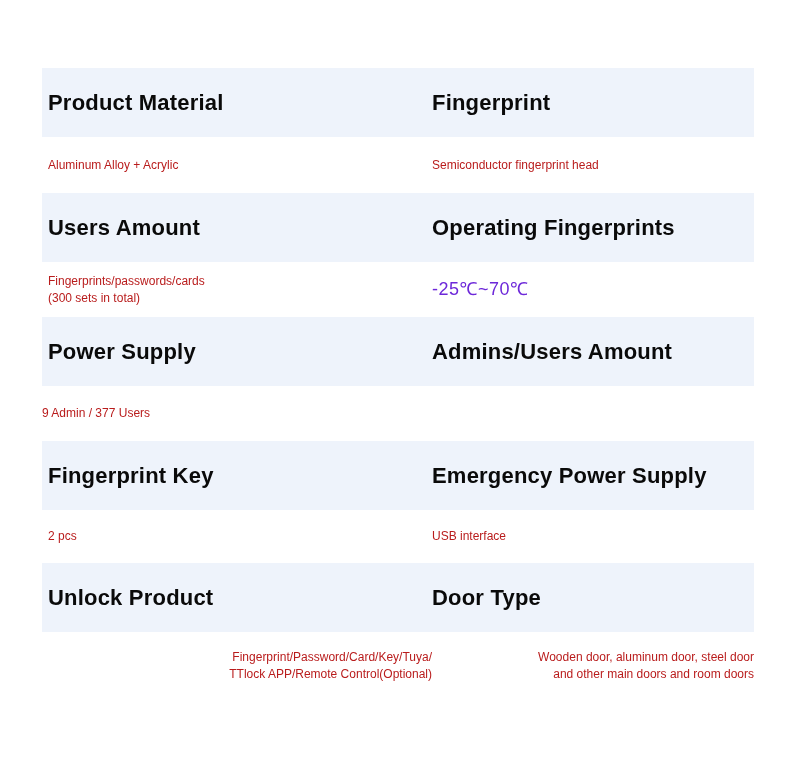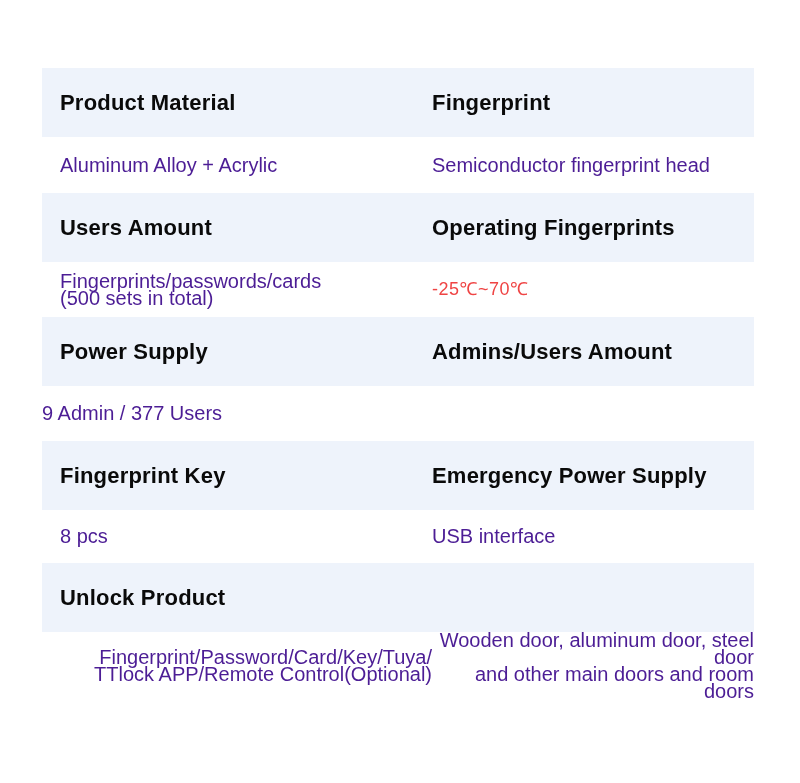--- a/index.html
+++ b/index.html
@@ -33,43 +33,43 @@
     background: #ffffff;
   }
   .vrow.h1 { height: 56px; }
   .vrow.h2 { height: 55px; }
   .vrow.h3 { height: 55px; }
   .vrow.h4 { height: 53px; }
   .vrow.h5 { height: 68px; text-align: right; }
   .cell-l {
     width: 390px;
     box-sizing: border-box;
-    padding-left: 18px;
+    padding-left: 6px;
     flex-shrink: 0;
   }
   .cell-r {
     flex: 1;
     box-sizing: border-box;
   }
   .label {
     font-size: 22px;
     font-weight: bold;
     color: #0a0a0a;
     letter-spacing: 0.2px;
   }
   .value {
-    font-size: 20px;
-    color: #4c1d95;
+    font-size: 12px;
+    color: #b91c1c;
     line-height: 17px;
     white-space: pre-line;
   }
   .value-temp {
     font-size: 18px;
     letter-spacing: 0.5px;
-    color: #ef4444;
+    color: #6d28d9;
   }
 </style>
 </head>
 <body>
 
 <div class="canvas">
   <div class="sheet">
 
     <div class="band">
       <div class="cell-l label">Product Material</div>
@@ -79,43 +79,44 @@
       <div class="cell-l value">Aluminum Alloy + Acrylic</div>
       <div class="cell-r value">Semiconductor fingerprint head</div>
     </div>
 
     <div class="band">
       <div class="cell-l label">Users Amount</div>
       <div class="cell-r label">Operating Fingerprints</div>
     </div>
     <div class="vrow h2">
       <div class="cell-l value">Fingerprints/passwords/cards
-(500 sets in total)</div>
+(300 sets in total)</div>
       <div class="cell-r value value-temp">-25℃~70℃</div>
     </div>
 
     <div class="band">
       <div class="cell-l label">Power Supply</div>
       <div class="cell-r label">Admins/Users Amount</div>
     </div>
     <div class="vrow h3">
       <div class="cell-r value">9 Admin / 377 Users</div>
     </div>
 
     <div class="band">
       <div class="cell-l label">Fingerprint Key</div>
       <div class="cell-r label">Emergency Power Supply</div>
     </div>
     <div class="vrow h4">
-      <div class="cell-l value">8 pcs</div>
+      <div class="cell-l value">2 pcs</div>
       <div class="cell-r value">USB interface</div>
     </div>
 
     <div class="band">
       <div class="cell-l label">Unlock Product</div>
+      <div class="cell-r label">Door Type</div>
     </div>
     <div class="vrow h5">
       <div class="cell-l value">Fingerprint/Password/Card/Key/Tuya/
 TTlock APP/Remote Control(Optional)</div>
       <div class="cell-r value">Wooden door, aluminum door, steel door
 and other main doors and room doors</div>
     </div>
 
   </div>
 </div>

